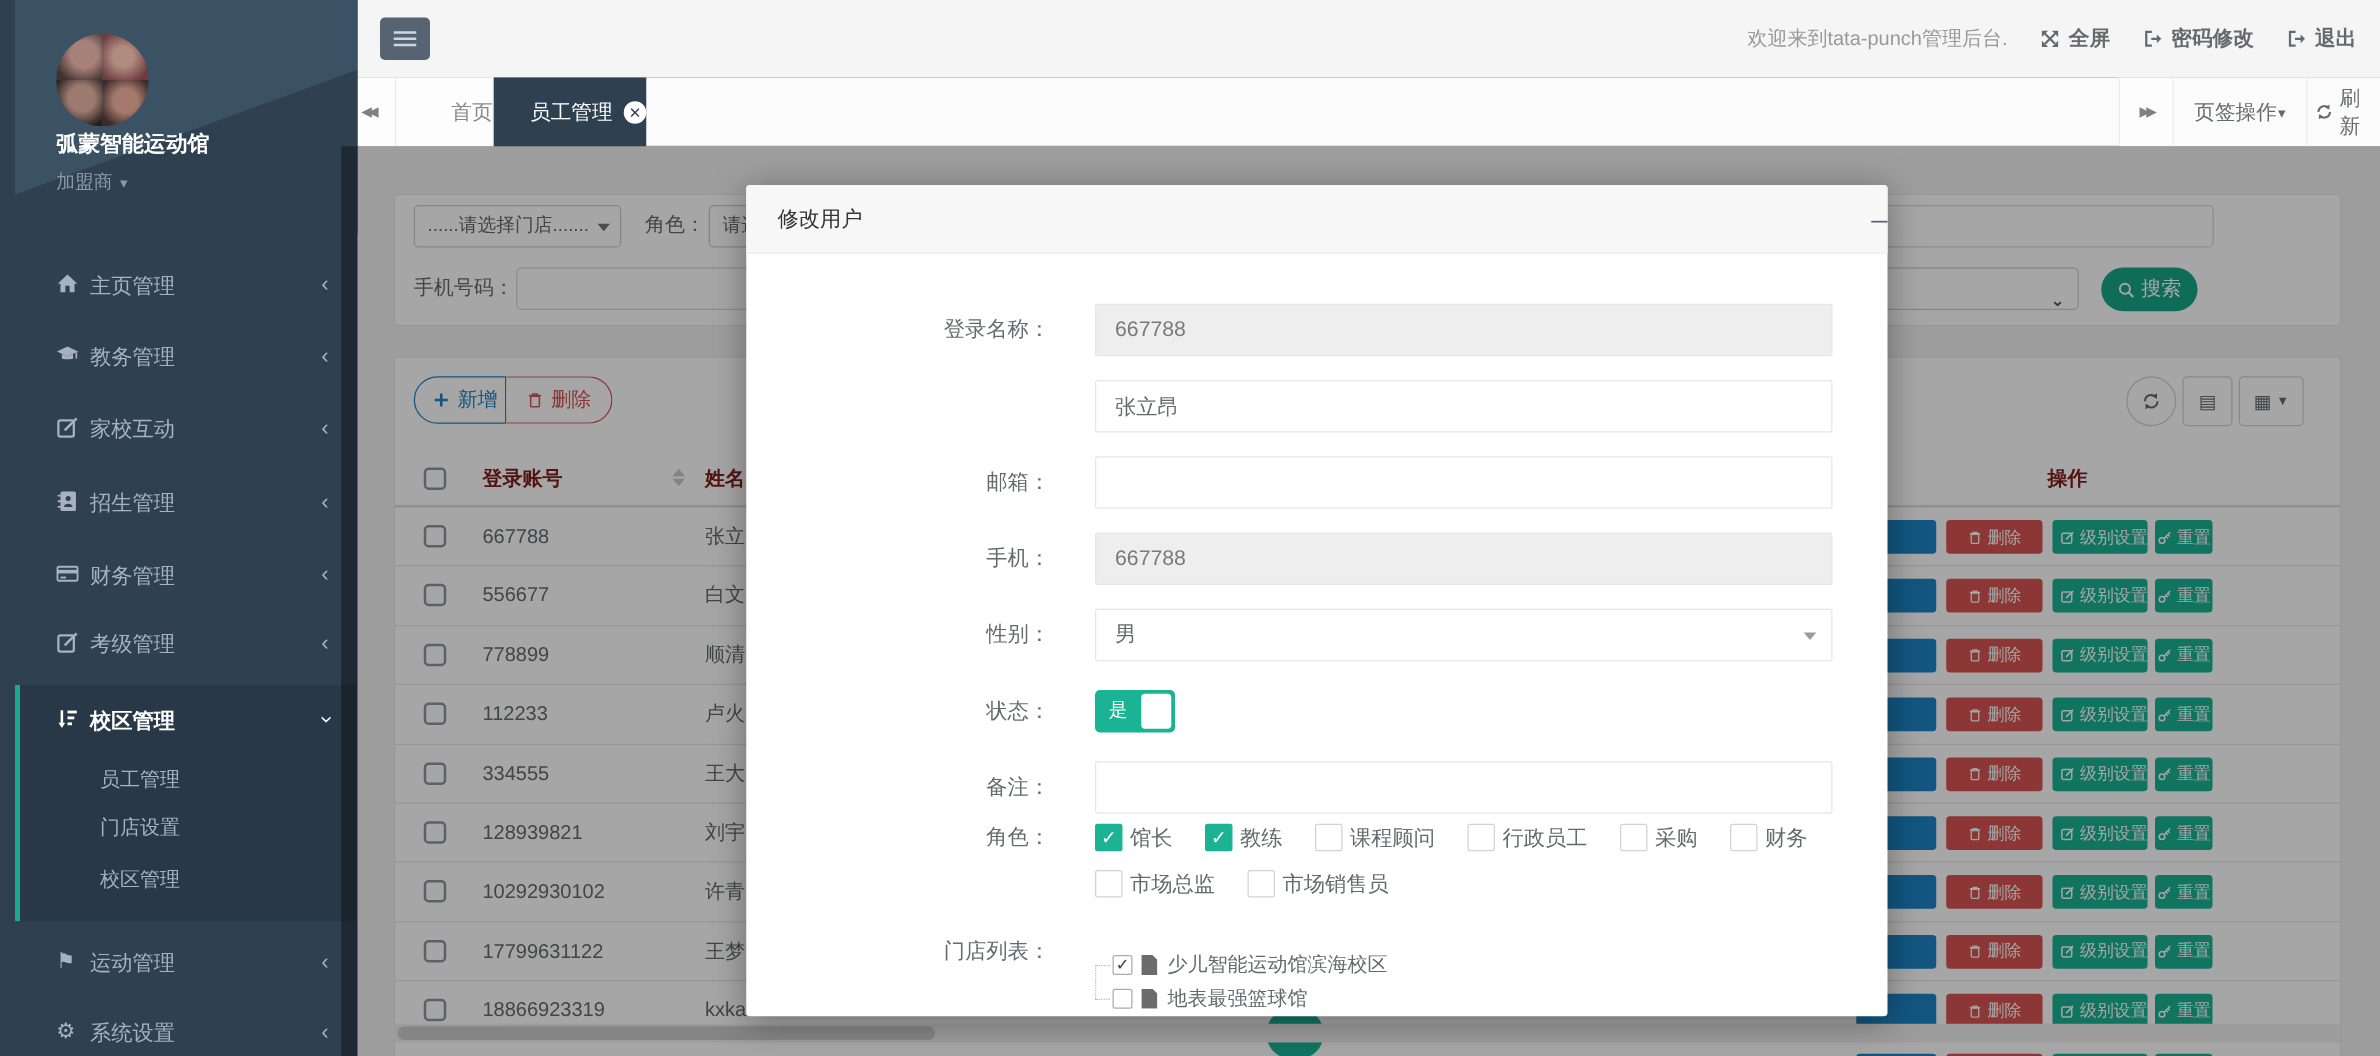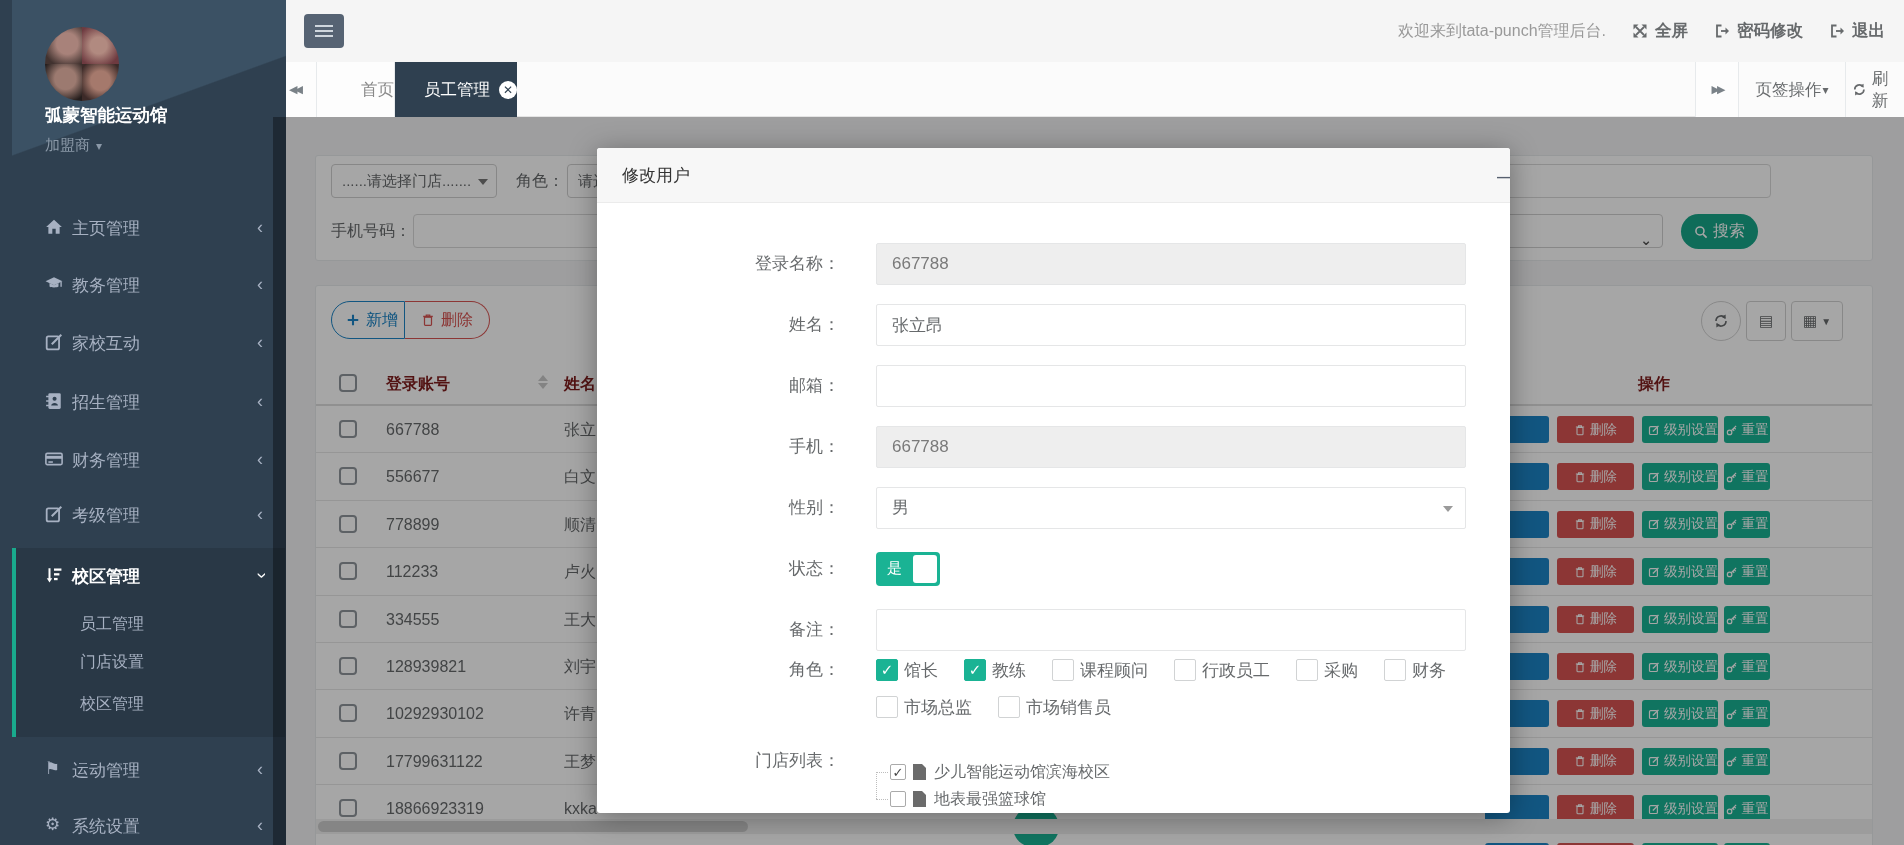--- a/index.html
+++ b/index.html
@@ -722,21 +722,20 @@
           </svg>
       </span>
       <span class="mh-btn mh-close">✕</span>
     </div>
 
     <div class="frow" style="top:95px">
       <span class="flab">登录名称：</span>
       <span class="fctl"><input class="minput" disabled="" value="667788" style=""></span>
     </div>
     <div class="frow" style="top:156px">
-      <span class="flab">姓名：</span>
       <span class="fctl"><input class="minput" value="张立昂" style=""></span>
     </div>
     <div class="frow" style="top:217px">
       <span class="flab">邮箱：</span>
       <span class="fctl"><input class="minput" value="" style=""></span>
     </div>
     <div class="frow" style="top:278px">
       <span class="flab">手机：</span>
       <span class="fctl"><input class="minput" disabled="" value="667788" style=""></span>
     </div>

